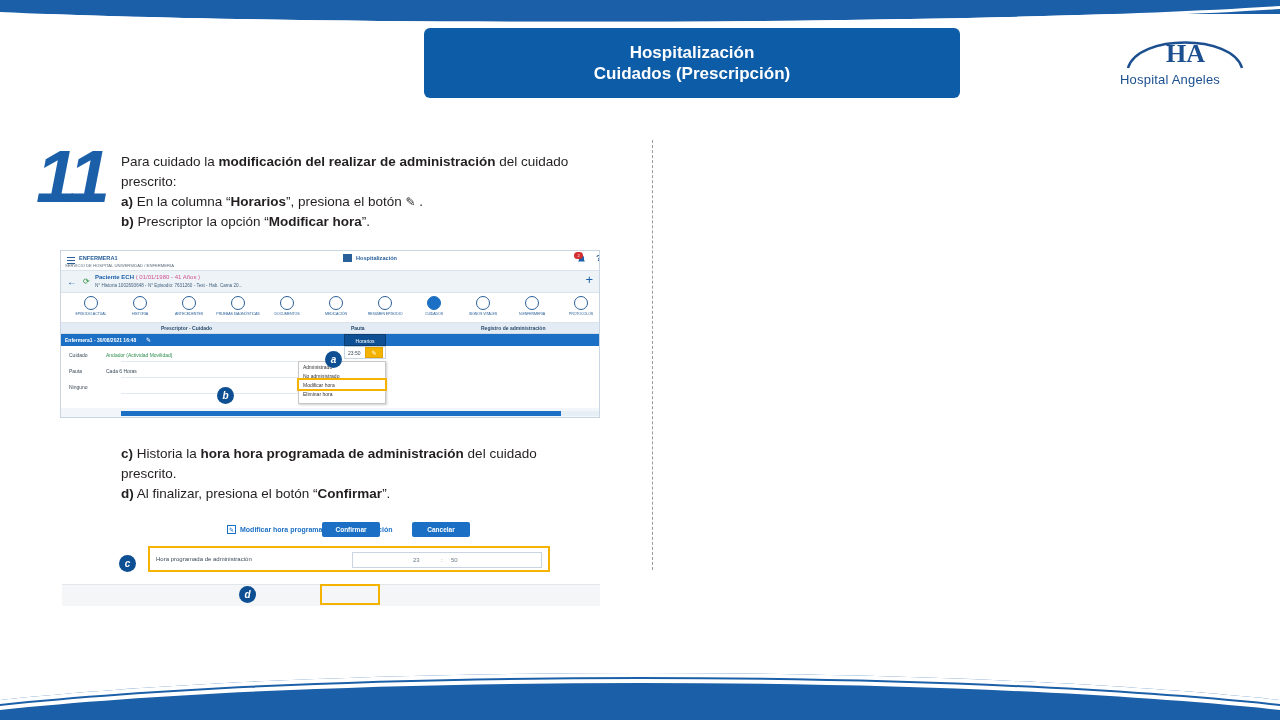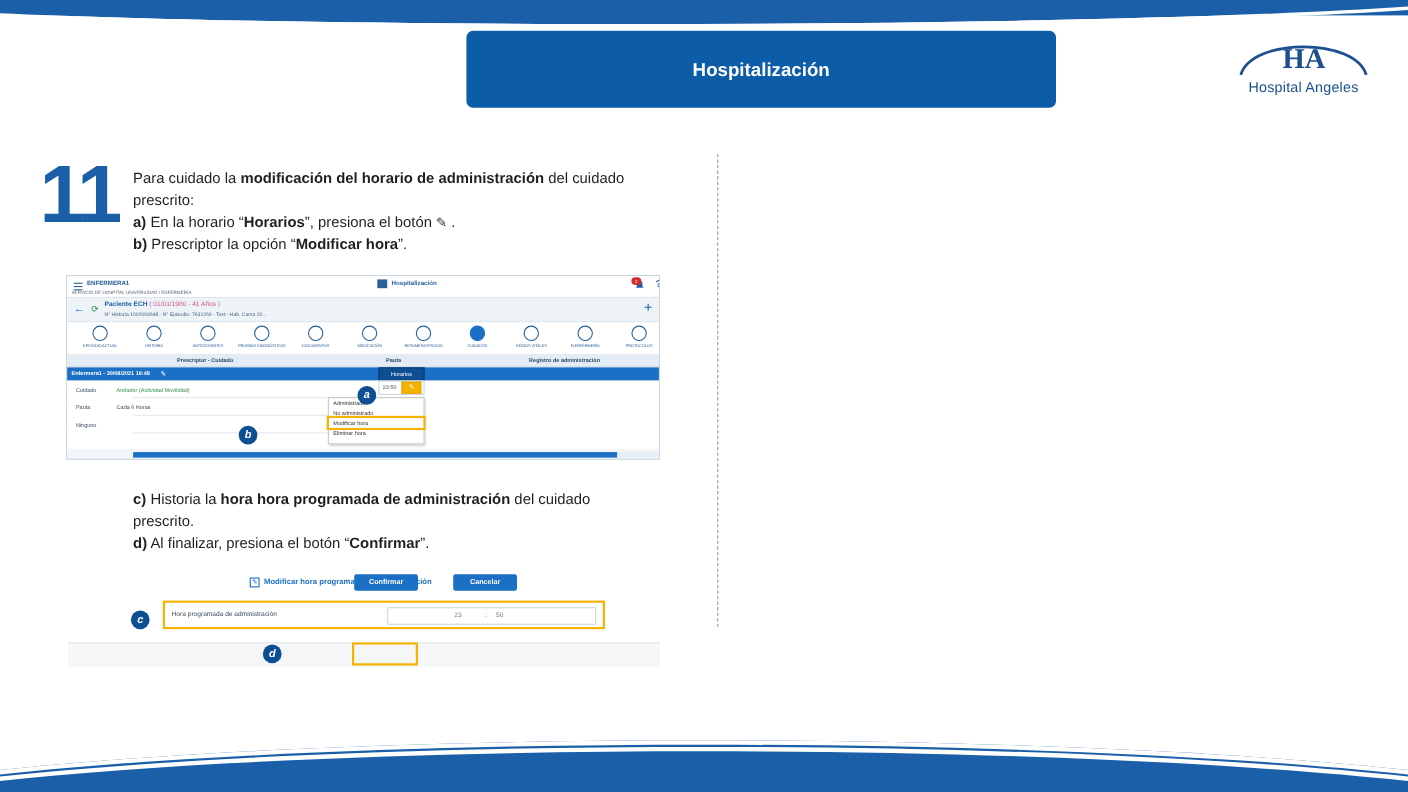--- a/index.html
+++ b/index.html
@@ -27,29 +27,30 @@
     background:#0d5ca8; border-radius:6px;
     display:flex; flex-direction:column; align-items:center; justify-content:center;
     color:#ffffff;
   }
   .title-line1 { font-size:17px; font-weight:bold; line-height:21px; }
   .title-line2 { font-size:17px; font-weight:bold; line-height:21px; }
 
   
   .logo { position:absolute; right:30px; top:28px; width:130px; height:62px; }
   .logo-text {
-    position:absolute; left:0; top:44px; width:130px; text-align:center;
+    position:absolute; left:0; top:44px; width:130px; 
     font-size:13px; color:#1b4f8f; letter-spacing:.2px;
   }
 
   
   .step-number {
     position:absolute; left:36px; top:140px;
     font-size:74px; font-weight:bold; color:#1b5fa8; line-height:74px;
     letter-spacing:-3px;
+    font-style:italic;
   }
 
   
   .instr {
     position:absolute; left:121px; top:152px; width:450px;
     font-size:13.5px; line-height:20px; color:#231f20;
   }
   .instr b { font-weight:bold; }
   .pencil-inline { display:inline-block; transform:rotate(0deg); font-size:12px; }
 
@@ -214,35 +215,36 @@
 <div class="top-band"></div>
 <div class="top-band-curve">
   <svg width="1280" height="26" viewBox="0 0 1280 26" xmlns="http://www.w3.org/2000/svg">
     <path d="M0,0 L1280,0 L1280,6 C980,26 300,26 0,12 Z" fill="#1b5fa8"></path>
     <path d="M0,12 C300,26 980,26 1280,6 L1280,9 C980,29 300,29 0,15 Z" fill="#ffffff"></path>
   </svg>
 </div>
 
 <div class="title-plaque">
   <div class="title-line1">Hospitalización</div>
+  <div class="title-line2">Cuidados (Prescripción)</div>
 </div>
 
 <div class="logo">
   <svg width="130" height="46" viewBox="0 0 130 46" xmlns="http://www.w3.org/2000/svg">
     <path d="M8,40 C18,6 112,6 122,40" stroke="#1b4f8f" stroke-width="2.5" fill="none"></path>
     <text x="46" y="34" font-family="Liberation Serif, serif" font-size="26" font-weight="bold" fill="#1b4f8f">HA</text>
   </svg>
   <div class="logo-text">Hospital Angeles</div>
 </div>
 
 <div class="step-number">11</div>
 
 <div class="instr">
-  <span>Para cuidado la </span><b>modificación del horario de administración</b><span> del cuidado prescrito:</span><br>
-  <b>a)</b><span> En la horario “</span><b>Horarios</b><span>”, presiona el botón </span><span class="pencil-inline">✎</span><span> .</span><br>
+  <span>Para cuidado la </span><b>modificación del realizar de administración</b><span> del cuidado prescrito:</span><br>
+  <b>a)</b><span> En la columna “</span><b>Horarios</b><span>”, presiona el botón </span><span class="pencil-inline">✎</span><span> .</span><br>
   <b>b)</b><span> Prescriptor la opción “</span><b>Modificar hora</b><span>”.</span>
 </div>
 
 <div class="shot1">
 
   <div class="s1-topbar">
     <div class="s1-hamb">
         <i></i>
         <i></i>
         <i></i>

